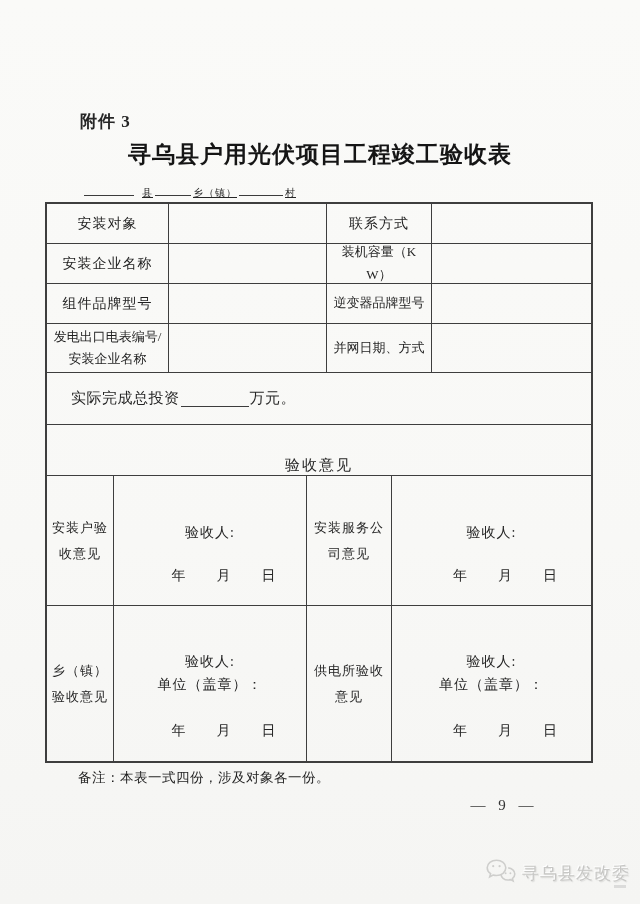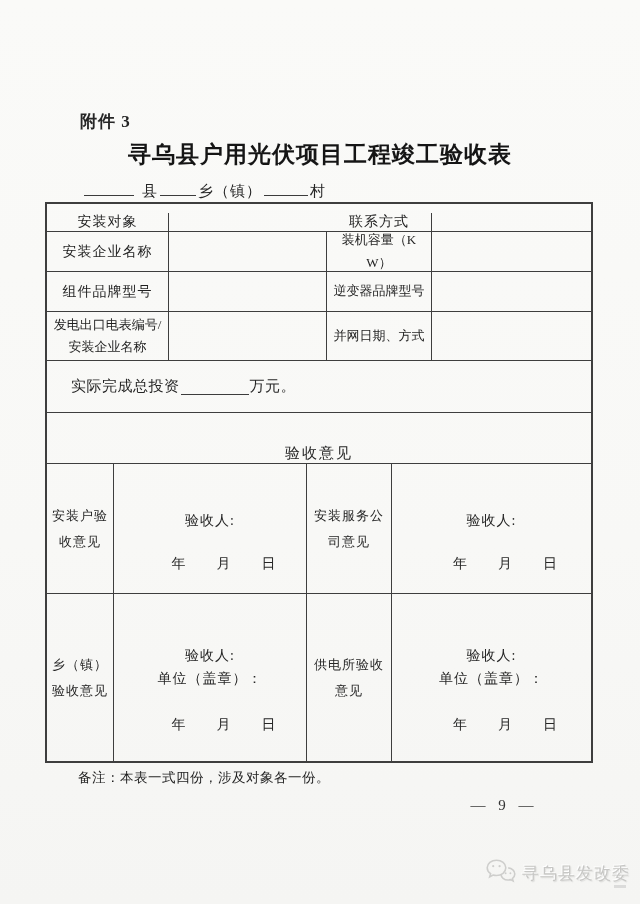--- a/index.html
+++ b/index.html
@@ -8,35 +8,35 @@
     font-family:"Liberation Serif","DejaVu Serif",serif;
     color:#262626;
     background:#f6f6f4;
   }
   .sheet {
     position:relative; width:640px; height:904px; overflow:hidden;
     background:linear-gradient(180deg,#fafaf8 0%,#f8f8f6 60%,#f5f5f3 100%);
   }
   .attachment { position:absolute; left:80px; top:110px; font-size:17px; font-weight:600; letter-spacing:1px; }
   .doc-title { position:absolute; left:0; right:0; top:139px; text-align:center; font-size:23px; font-weight:700; letter-spacing:1px; color:#151515; }
-  .location-line { position:absolute; left:84px; top:181px; font-size:15px; letter-spacing:1px; }
+  .location-line { position:absolute; left:84px; top:181px; font-size:10px; letter-spacing:1px;text-decoration:underline; }
   .blank-line { display:inline-block; border-bottom:1.3px solid #3c3c3c; height:15px; vertical-align:baseline; }
   .bl-1 { width:50px; margin-right:8px; }
   .bl-2 { width:36px; margin:0 2px; }
   .bl-3 { width:44px; margin:0 2px; }
 
   
   .form-table {
     position:absolute; left:45px; top:202px; width:548px; height:561px;
     border:2px solid #3e3e3e; display:flex; flex-direction:column;
     background:transparent;
   }
   .row { display:flex; border-bottom:1px solid #3e3e3e; }
   .row:last-child { border-bottom:none; flex:1; }
-  .r1{height:28px;align-items:flex-end;} .r2{height:40px;} .r3{height:40px;} .r4{height:49px;}
+  .r1{height:40px;} .r2{height:40px;} .r3{height:40px;} .r4{height:49px;}
   .r5{height:52px;} .r6{height:51px;align-items:flex-end;} .r7{height:130px;}
   .cell { border-right:1px solid #3e3e3e; display:flex; align-items:center; justify-content:center; text-align:center; overflow:hidden; }
   .cell:last-child { border-right:none; }
   .c-label { font-size:14px; letter-spacing:1px; color:#1f1f1f; }
   .w1{width:122px;} .w2{width:158px;} .w3{width:105px;} .w4{flex:1;}
   .v1{width:67px;}  .v2{width:193px;} .v3{width:85px;}  .v4{flex:1;}
   .two-line { font-size:13px; line-height:1.7; letter-spacing:0; padding:0 3px; word-break:break-all; }
   .full-row { justify-content:flex-start; padding-left:24px; font-size:15px; letter-spacing:0.5px; }
   .inv-blank { display:inline-block; width:68px; height:16px; border-bottom:1.3px solid #3c3c3c; margin:0 1px; }
   .center-row { font-size:15px; letter-spacing:2px; }

